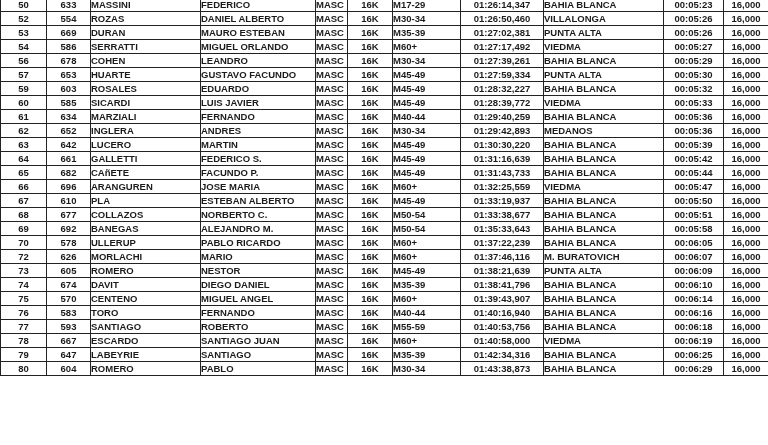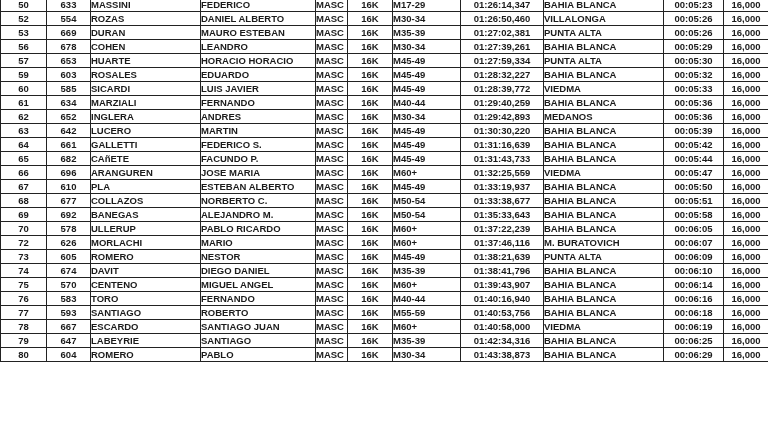--- a/index.html
+++ b/index.html
@@ -102,37 +102,50 @@
           <td class="c3">MAURO ESTEBAN</td>
           <td class="c4">MASC</td>
           <td class="c5">16K</td>
           <td class="c6">M35-39</td>
           <td class="c7">01:27:02,381</td>
           <td class="c8">PUNTA ALTA</td>
           <td class="c9">00:05:26</td>
           <td class="c10">16,000</td>
         </tr>
         <tr>
+          <td class="c0">54</td>
+          <td class="c1">586</td>
+          <td class="c2">SERRATTI</td>
+          <td class="c3">MIGUEL ORLANDO</td>
+          <td class="c4">MASC</td>
+          <td class="c5">16K</td>
+          <td class="c6">M60+</td>
+          <td class="c7">01:27:17,492</td>
+          <td class="c8">VIEDMA</td>
+          <td class="c9">00:05:27</td>
+          <td class="c10">16,000</td>
+        </tr>
+        <tr>
           <td class="c0">56</td>
           <td class="c1">678</td>
           <td class="c2">COHEN</td>
           <td class="c3">LEANDRO</td>
           <td class="c4">MASC</td>
           <td class="c5">16K</td>
           <td class="c6">M30-34</td>
           <td class="c7">01:27:39,261</td>
           <td class="c8">BAHIA BLANCA</td>
           <td class="c9">00:05:29</td>
           <td class="c10">16,000</td>
         </tr>
         <tr>
           <td class="c0">57</td>
           <td class="c1">653</td>
           <td class="c2">HUARTE</td>
-          <td class="c3">HORACIO HORACIO</td>
+          <td class="c3">GUSTAVO FACUNDO</td>
           <td class="c4">MASC</td>
           <td class="c5">16K</td>
           <td class="c6">M45-49</td>
           <td class="c7">01:27:59,334</td>
           <td class="c8">PUNTA ALTA</td>
           <td class="c9">00:05:30</td>
           <td class="c10">16,000</td>
         </tr>
         <tr>
           <td class="c0">59</td>

